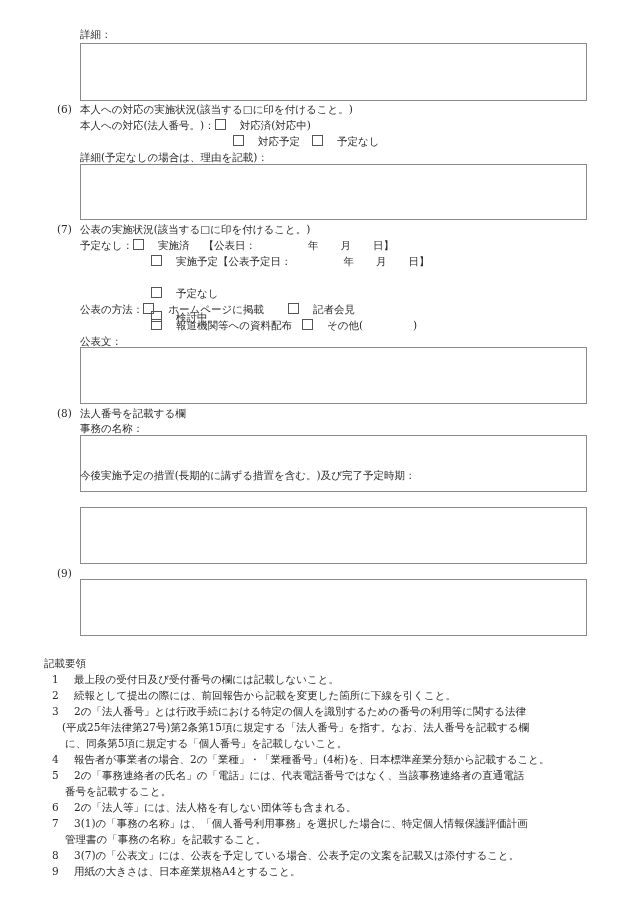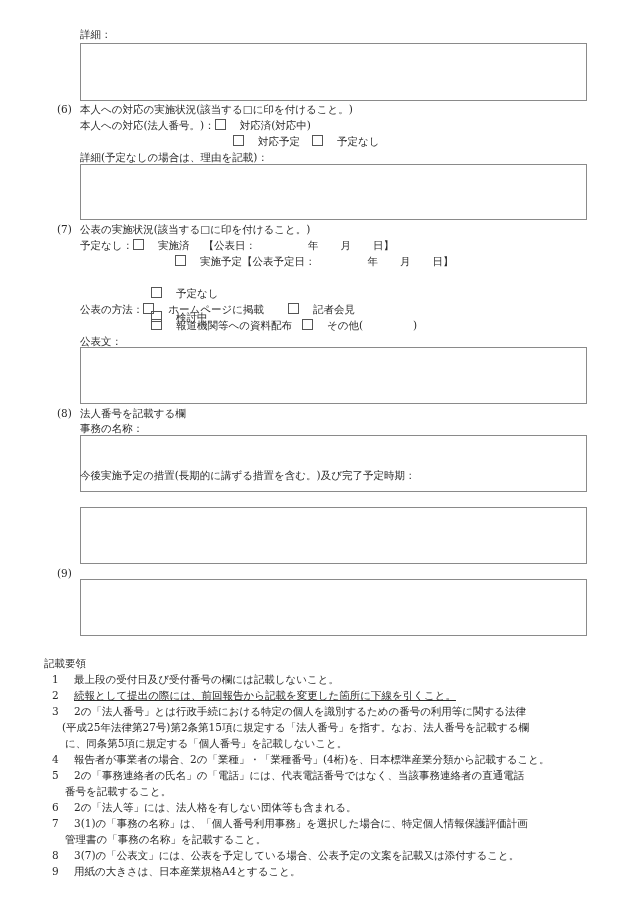--- a/index.html
+++ b/index.html
@@ -36,21 +36,21 @@
 </div>
 <div class="abs" style="left:80px;top:150px;">詳細(予定なしの場合は、理由を記載)：</div>
 <div class="box" style="top:164px;height:56px;"></div>
 
 <div class="abs" style="left:57px;top:222px;">(7)</div>
 <div class="abs" style="left:80px;top:222px;">公表の実施状況(該当する□に印を付けること。)</div>
 
 <div class="row" style="left:80px;top:238px;">
   <span>予定なし：</span><span class="cb"></span><span class="gap" style="width:12px"></span><span>実施済</span><span class="gap" style="width:14px"></span><span>【公表日：</span><span class="gap" style="width:52px"></span><span>年</span><span class="gap" style="width:22px"></span><span>月</span><span class="gap" style="width:22px"></span><span>日】</span>
 </div>
-<div class="row" style="left:151px;top:254px;margin-left:24px;">
+<div class="row" style="left:151px;top:254px;">
   <span class="cb"></span><span class="gap" style="width:12px"></span><span>実施予定</span><span>【公表予定日：</span><span class="gap" style="width:52px"></span><span>年</span><span class="gap" style="width:22px"></span><span>月</span><span class="gap" style="width:22px"></span><span>日】</span>
 </div>
 <div class="row" style="left:151px;top:270px;margin-top:40px;">
   <span class="cb"></span><span class="gap" style="width:12px"></span><span>検討中</span>
 </div>
 <div class="row" style="left:151px;top:286px;">
   <span class="cb"></span><span class="gap" style="width:12px"></span><span>予定なし</span>
 </div>
 <div class="row" style="left:80px;top:302px;">
   <span>公表の方法：</span><span class="cb"></span><span class="gap" style="width:12px"></span><span>ホームページに掲載</span><span class="gap" style="width:24px"></span><span class="cb"></span><span class="gap" style="width:12px"></span><span>記者会見</span>
@@ -68,21 +68,21 @@
 <div class="abs" style="left:80px;top:468px;">今後実施予定の措置(長期的に講ずる措置を含む。)及び完了予定時期：</div>
 <div class="box" style="top:507px;height:57px;"></div>
 
 <div class="abs" style="left:57px;top:566px;">(9)</div>
 <div class="abs" style="left:80px;top:566px;margin-top:34px;">その他参考となる事項：</div>
 <div class="box" style="top:579px;height:57px;"></div>
 
 <div class="abs" style="left:44px;top:656px;">記載要領</div>
 
 <div class="notes-item" style="top:672px;"><span class="num">1</span><span>最上段の受付日及び受付番号の欄には記載しないこと。</span></div>
-<div class="notes-item" style="top:688px;text-decoration:underline;"><span class="num">2</span><span>続報として提出の際には、前回報告から記載を変更した箇所に下線を引くこと。</span></div>
+<div class="notes-item" style="top:688px;"><span class="num">2</span><span>続報として提出の際には、前回報告から記載を変更した箇所に下線を引くこと。</span></div>
 <div class="notes-item" style="top:704px;"><span class="num">3</span><span>2の「法人番号」とは行政手続における特定の個人を識別するための番号の利用等に関する法律</span></div>
 <div class="notes-cont" style="left:62px;top:720px;">(平成25年法律第27号)第2条第15項に規定する「法人番号」を指す。なお、法人番号を記載する欄</div>
 <div class="notes-cont" style="left:65px;top:736px;">に、同条第5項に規定する「個人番号」を記載しないこと。</div>
 <div class="notes-item" style="top:752px;"><span class="num">4</span><span>報告者が事業者の場合、2の「業種」・「業種番号」(4桁)を、日本標準産業分類から記載すること。</span></div>
 <div class="notes-item" style="top:768px;"><span class="num">5</span><span>2の「事務連絡者の氏名」の「電話」には、代表電話番号ではなく、当該事務連絡者の直通電話</span></div>
 <div class="notes-cont" style="left:65px;top:784px;">番号を記載すること。</div>
 <div class="notes-item" style="top:800px;"><span class="num">6</span><span>2の「法人等」には、法人格を有しない団体等も含まれる。</span></div>
 <div class="notes-item" style="top:816px;"><span class="num">7</span><span>3(1)の「事務の名称」は、「個人番号利用事務」を選択した場合に、特定個人情報保護評価計画</span></div>
 <div class="notes-cont" style="left:65px;top:832px;">管理書の「事務の名称」を記載すること。</div>
 <div class="notes-item" style="top:848px;"><span class="num">8</span><span>3(7)の「公表文」には、公表を予定している場合、公表予定の文案を記載又は添付すること。</span></div>

